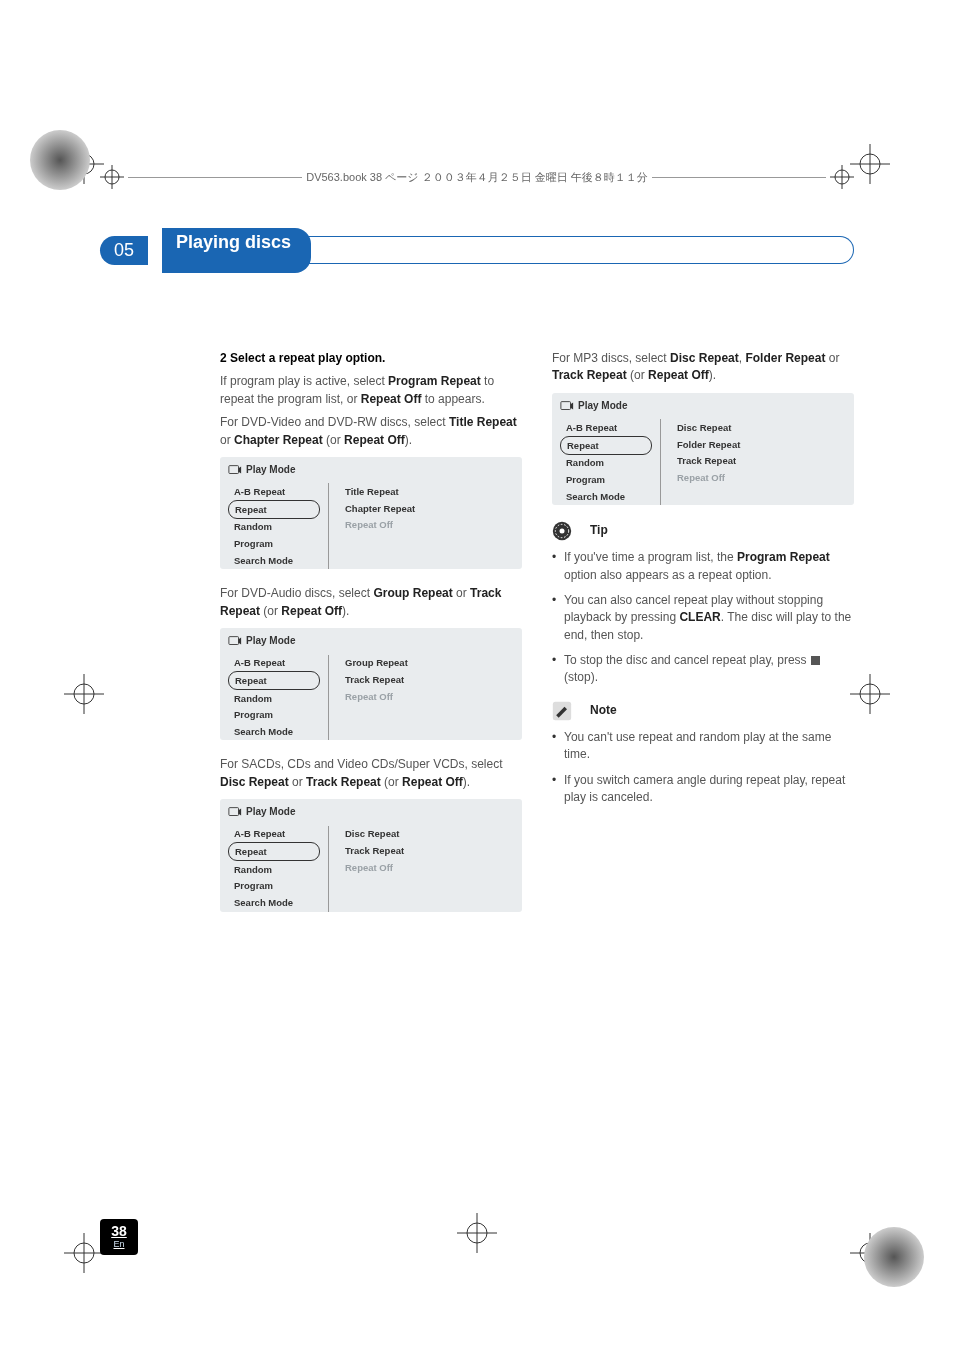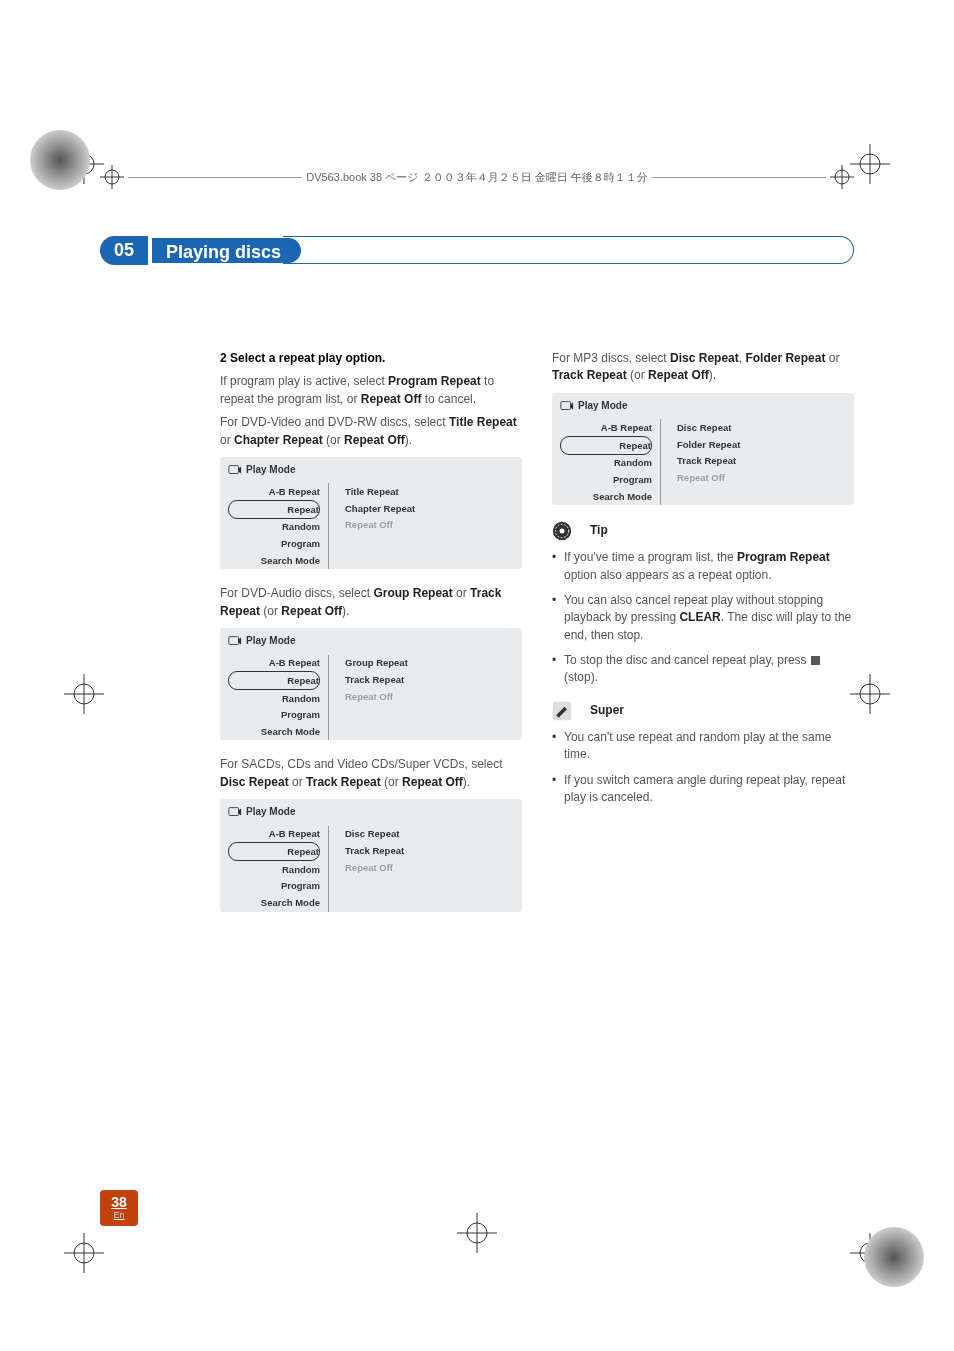--- a/index.html
+++ b/index.html
@@ -40,33 +40,33 @@
   .chapter-bar {
     position:absolute;
     top:234px; left:100px; right:100px;
     height:32px;
     display:flex;
     align-items:center;
   }
   .chapter-num {
     background:#1a66b3;
     color:#fff;
-    font-weight:bold;
+    font-weight:normal;
     font-size:18px;
     padding:4px 14px;
     border-radius:16px 0 0 16px;
   }
   .chapter-title-pill {
     background:#1a66b3;
     color:#fff;
     font-weight:bold;
     font-size:18px;
-    padding:4px 20px 0 14px;
+    padding:4px 20px 20px 14px;
     border-radius:0 16px 16px 0;
-    margin-left:4px;
+    margin-left:14px;
   }
   .chapter-outline {
     flex:1;
     height:28px;
     border:1px solid #1a66b3;
     border-left:none;
     border-radius:0 16px 16px 0;
     margin-left:-18px;
   }
   .content {
@@ -83,36 +83,36 @@
   .panel {
     background:#e9ecee;
     border-radius:3px;
     padding:6px 8px 0 8px;
     margin:8px 0 16px 0;
     font-size:9.5px;
     color:#333;
   }
   .panel-title { font-weight:bold; font-size:10px; display:flex; align-items:center; gap:4px; margin-bottom:6px;}
   .panel-row { display:flex; }
-  .panel-left { width:92px; padding:1.5px 0 1.5px 6px; font-weight:bold;text-align:right; }
+  .panel-left { width:92px; padding:1.5px 0 1.5px 6px; font-weight:bold; }
   .panel-right { flex:1; padding:1.5px 0 1.5px 8px; font-weight:bold; }
   .panel-selected-left { border:1px solid #333; border-radius:9px; }
   .panel-right-box { border-left:1px solid #999; padding-left:8px; }
   .grey-text { color:#9aa1a6; font-weight:bold; }
   .tip-row, .note-row { display:flex; align-items:center; gap:18px; margin:14px 0 8px 0; }
   .tip-icon, .note-icon { width:20px;height:20px; }
   .bullet-list { list-style:none; padding:0; margin:0;}
   .bullet-list li { position:relative; padding-left:12px; margin-bottom:8px;}
   .bullet-list li::before { content:"•"; position:absolute; left:0; color:#333; }
   .stop-sq { display:inline-block; width:9px; height:9px; background:#555; vertical-align:middle; margin:0 1px;}
   .page-badge {
     position:absolute;
-    left:100px; bottom:125px;
+    left:100px; bottom:96px;
     width:38px; height:36px;
-    background:#c2410c;
+    background:#000000;
     border-radius:4px;
     color:#fff;
     text-align:center;
     font-size:14px;
     font-weight:bold;
     padding-top:4px;
     text-decoration:underline;
   }
   .page-badge .lang { display:block; font-size:9px; color:#cfe0f0; font-weight:normal;}
   .clip-icon { width:14px;height:14px; }
@@ -212,21 +212,21 @@
   <span class="chapter-num">05</span>
   <span class="chapter-title-pill">Playing discs</span>
   <span class="chapter-outline"></span>
 </div>
 
 <div class="content">
 
   <div class="col">
     <p><span class="step-bold">2 Select a repeat play option.</span></p>
     <p>
-      <span>If program play is active, select </span><span class="body-bold">Program Repeat</span><span> to repeat the program list, or </span><span class="body-bold">Repeat Off</span><span> to cancel.</span>
+      <span>If program play is active, select </span><span class="body-bold">Program Repeat</span><span> to repeat the program list, or </span><span class="body-bold">Repeat Off</span><span> to appears.</span>
     </p>
     <p>
       <span>For DVD-Video and DVD-RW discs, select </span><span class="body-bold">Title Repeat</span><span> or </span><span class="body-bold">Chapter Repeat</span><span> (or </span><span class="body-bold">Repeat Off</span><span>).</span>
     </p>
 
     <div class="panel">
       <div class="panel-title">
           <svg class="clip-icon" viewBox="0 0 16 16">
             <rect x="1" y="3" width="11" height="9" rx="1" fill="none" stroke="#333"></rect>
             <path d="M12 6 L15 4 L15 12 L12 10 Z" fill="#333"></path>
@@ -414,21 +414,21 @@
       <li><span>If you've time a program list, the </span><span class="body-bold">Program Repeat</span><span> option also appears as a repeat option.</span></li>
       <li><span>You can also cancel repeat play without stopping playback by pressing </span><span class="body-bold">CLEAR</span><span>. The disc will play to the end, then stop.</span></li>
       <li><span>To stop the disc and cancel repeat play, press </span><span class="stop-sq"></span><span> (stop).</span></li>
     </ul>
 
     <div class="note-row">
       <svg class="note-icon" viewBox="0 0 24 24">
           <rect x="1" y="1" width="22" height="22" rx="3" fill="#ddd"></rect>
           <path d="M5 17 L15 7 L18 10 L8 20 Z" fill="#333"></path>
         </svg>
-      <span class="body-bold">Super</span>
+      <span class="body-bold">Note</span>
     </div>
     <ul class="bullet-list">
       <li>You can't use repeat and random play at the same time.</li>
       <li>If you switch camera angle during repeat play, repeat play is canceled.</li>
     </ul>
   </div>
 </div>
 
 <div class="page-badge">
   <span>38</span>

